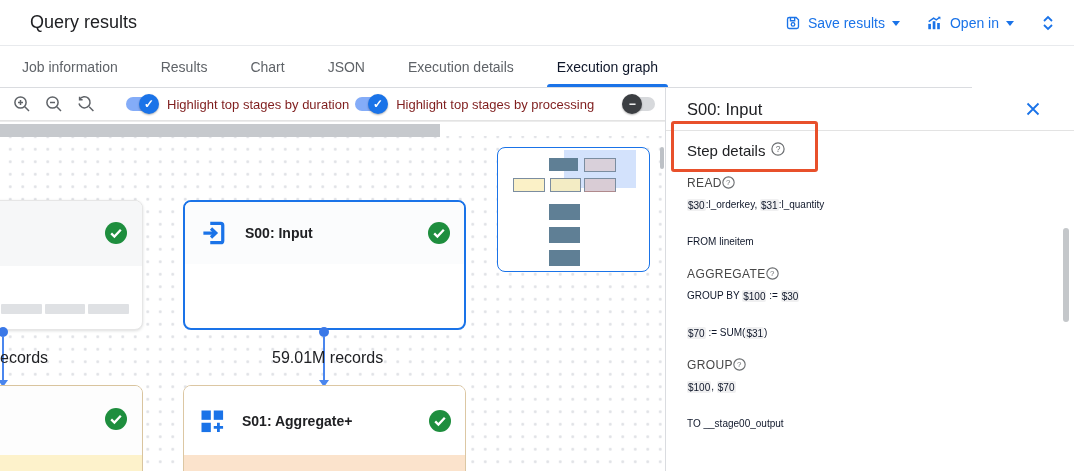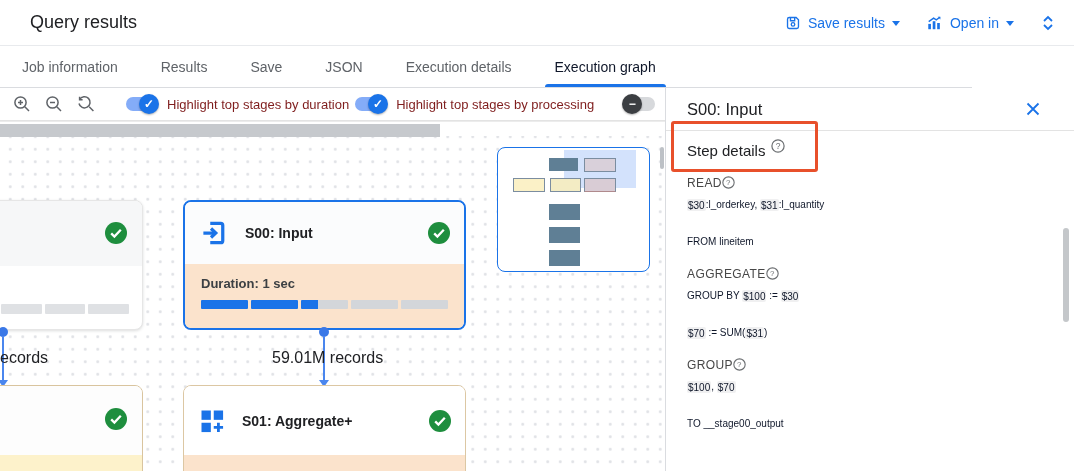--- a/index.html
+++ b/index.html
@@ -98,21 +98,21 @@
   .mm-r4 { left:51px; top:79px; width:31px; height:16px; }
   .mm-r5 { left:51px; top:102px; width:31px; height:16px; }
 
   
   .panel { position:absolute; top:88px; left:666px; width:408px; height:383px; background:#fff; overflow:hidden; }
   .panel-div { position:absolute; top:88px; left:665px; width:1px; height:383px; background:#dadce0; }
   .panel-hdr { position:relative; height:43px; border-bottom:1px solid #e3e3e3; display:flex; align-items:center; }
   .panel-title { font-size:16.5px; color:#202124; margin-left:21px; }
   .panel-close { position:absolute; right:33px; top:13px; width:16px; height:16px; cursor:pointer; }
   .panel-body { padding:0 21px; }
-  .step-row { margin-top:11px; font-size:15px; color:#202124; display:flex; align-items:flex-start; gap:6px; }
+  .step-row { margin-top:11px; font-size:15px; color:#202124; display:flex; align-items:flex-end; gap:6px; }
   .help { width:14px; height:14px; display:inline-flex; position:relative; top:-3px; cursor:pointer; }
   .plabel { margin-top:17px; font-size:12px; color:#474747; letter-spacing:.4px; display:flex; align-items:center; }
   .plabel .help { top:0; }
   .pline { margin-top:6px; font-size:10px; color:#0f172a; line-height:17px; }
   .gap-lg { margin-top:20px; }
   .chip { background:#f0f0f1; border-radius:2px; padding:0.5px 1px; }
   .pvscroll { position:absolute; right:5px; top:140px; width:6px; height:94px; background:#c4c7ca; border-radius:3px; cursor:grab; }
 
   
   .red-box { position:absolute; left:671px; top:121px; width:147px; height:51px;
@@ -155,21 +155,21 @@
           <path d="M4 8l4-4 4 4"></path>
             <path d="M4 12l4 4 4-4"></path>
         </svg>
       </span>
     </div>
   </div>
 
   <div class="tabs">
     <div class="tab">Job information</div>
     <div class="tab">Results</div>
-    <div class="tab">Save</div>
+    <div class="tab">Chart</div>
     <div class="tab">JSON</div>
     <div class="tab">Execution details</div>
     <div class="tab active">Execution graph</div>
   </div>
 
   <div class="gtoolbar">
     <span class="zicon">
       <svg viewBox="0 0 20 20" width="20" height="20" fill="none" stroke="#5f6368" stroke-width="1.5">
         <circle cx="8.5" cy="8.5" r="5.6"></circle>
           <path d="M12.8 12.8 L17 17"></path>
@@ -238,36 +238,20 @@
             <path d="M9.6 8.4 L13.4 12 L9.6 15.6" fill="none"></path>
           </svg>
         </span>
         <span class="node-title">S00: Input</span>
         <span class="check">
           <svg viewBox="0 0 22 22" width="22" height="22">
               <circle cx="11" cy="11" r="11" fill="#1e8e3e"></circle>
           <path d="M6.2 11.4l3.2 3.2 6.4-6.8" stroke="#fff" stroke-width="2.3" fill="none"></path>
             </svg>
         </span>
-      </div>
-      <div class="bottom">
-        <div class="dur-label">Duration: 1 sec</div>
-        <div class="segbar">
-          <span class="seg">
-              <i style="width:100%"></i>
-            </span>
-          <span class="seg">
-              <i style="width:100%"></i>
-            </span>
-          <span class="seg">
-              <i style="width:36%"></i>
-            </span>
-          <span class="seg"></span>
-          <span class="seg"></span>
-        </div>
       </div>
     </div>
 
     <div class="edge" style="left:323px; top:211px;">
       <span class="dot"></span>
       <span class="line" style="height:44px"></span>
       <span class="head" style="top:48px"></span>
     </div>
     <div class="edge-label" style="left:272px; top:228px;">59.01M records</div>
 

